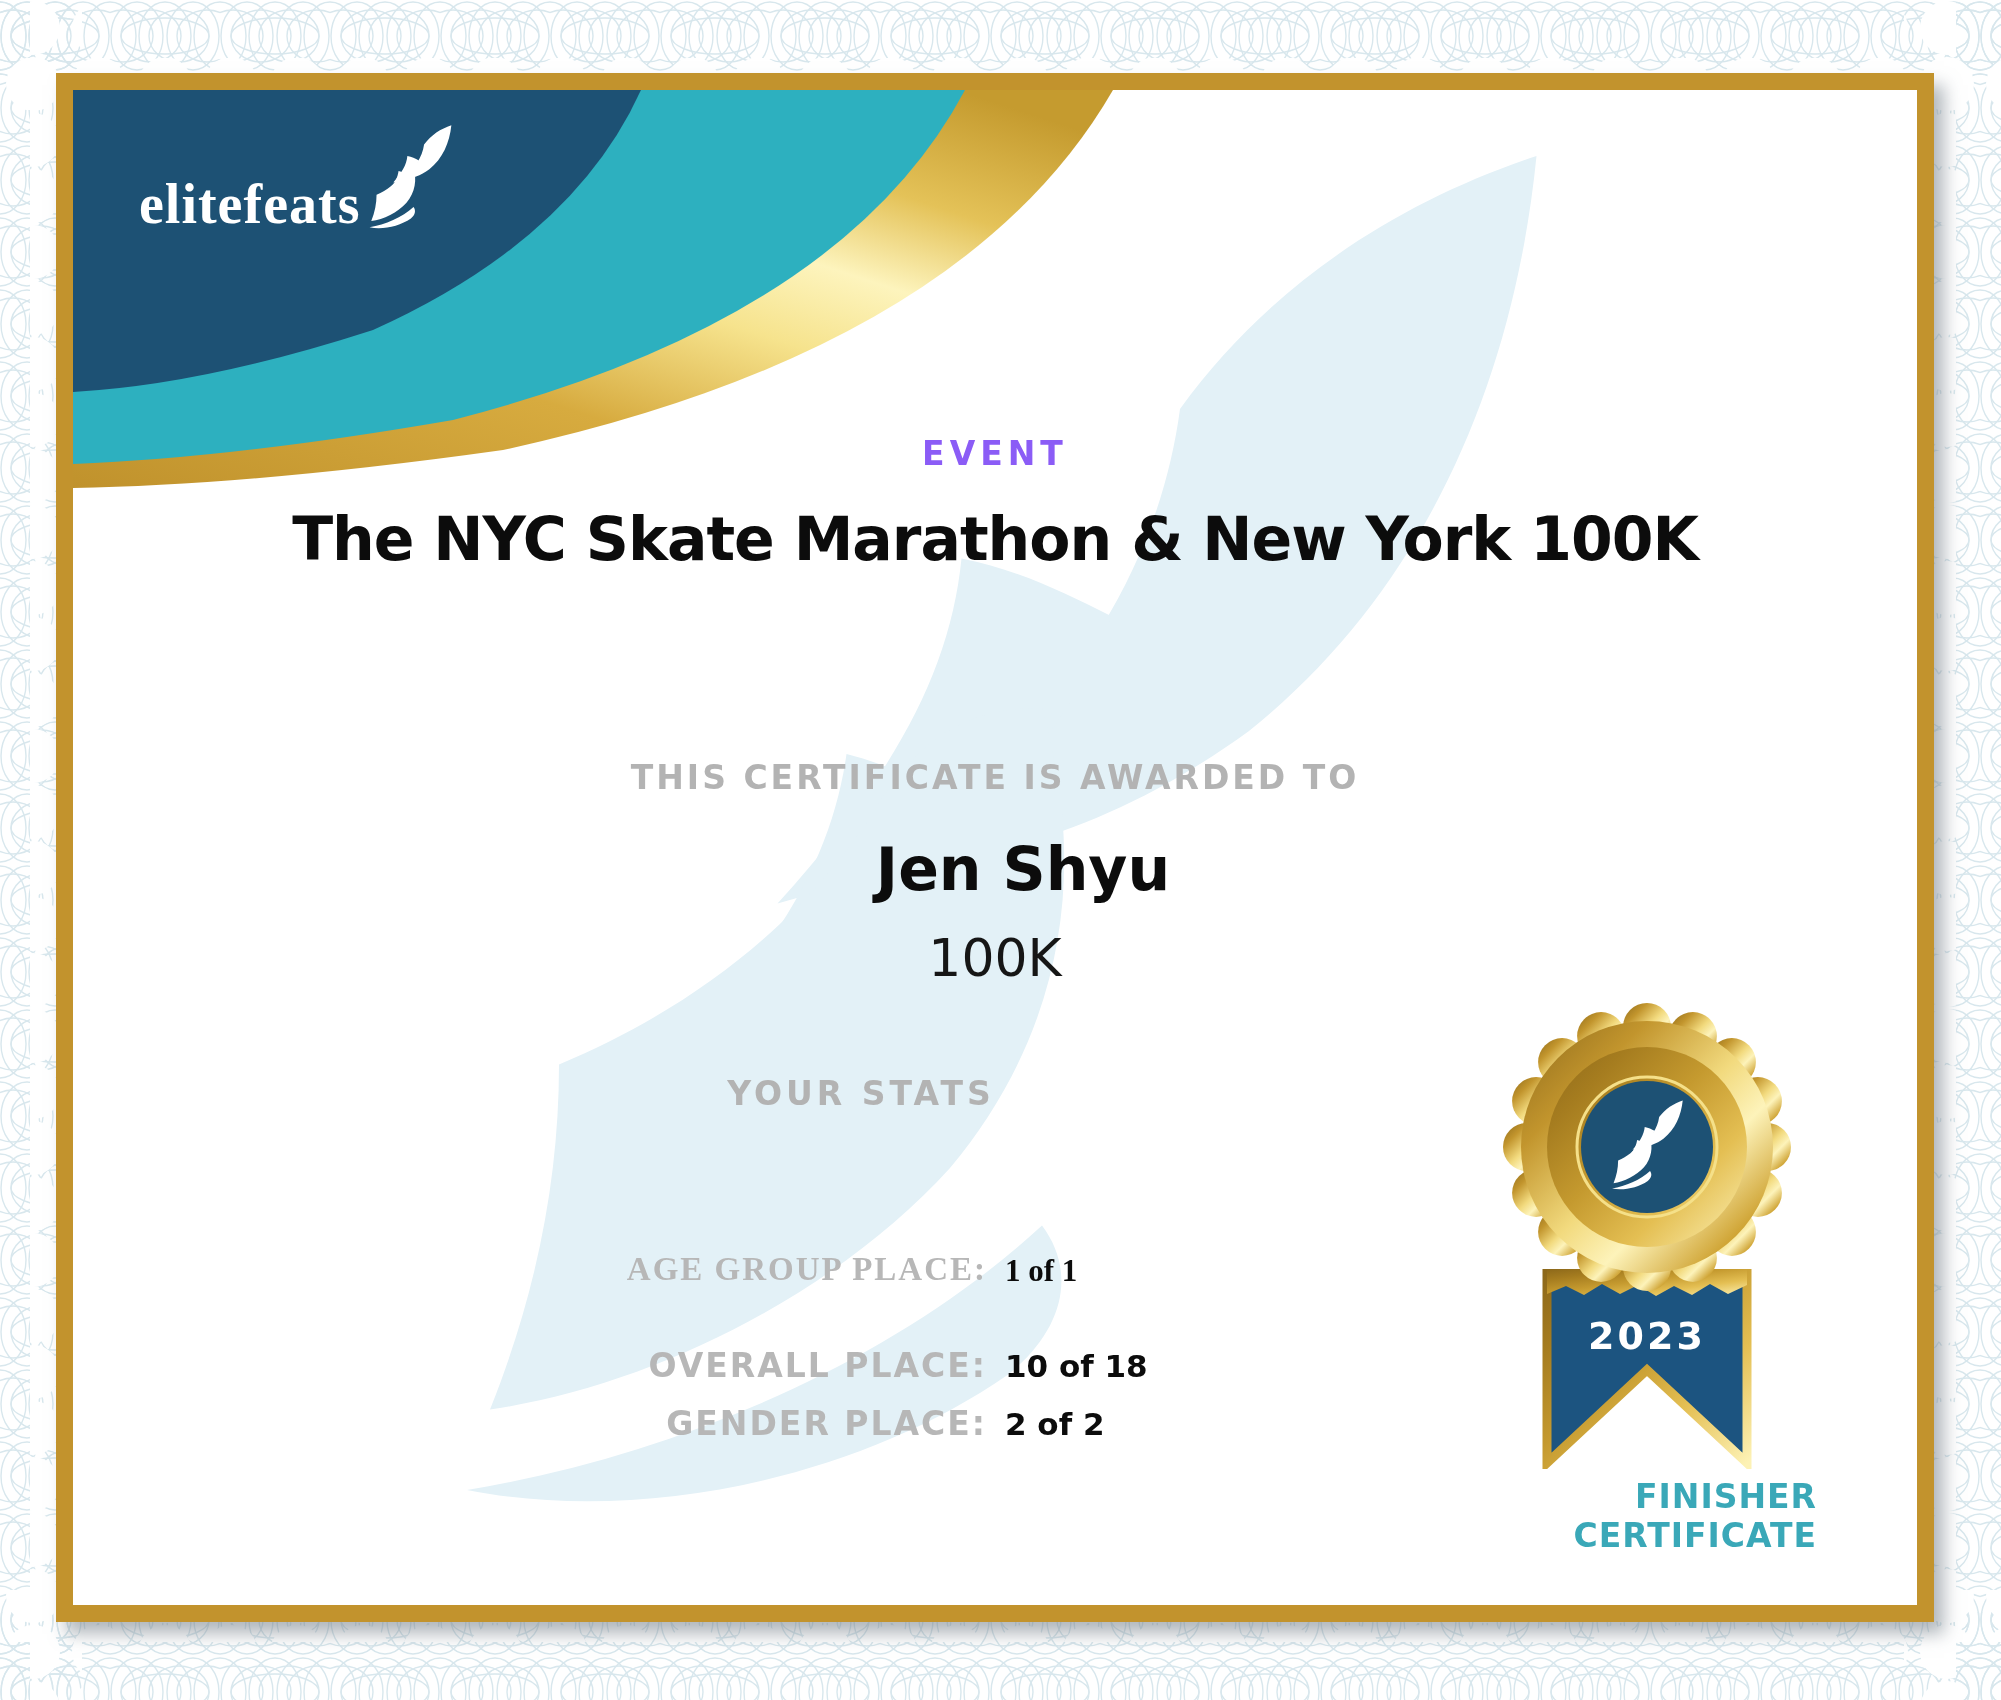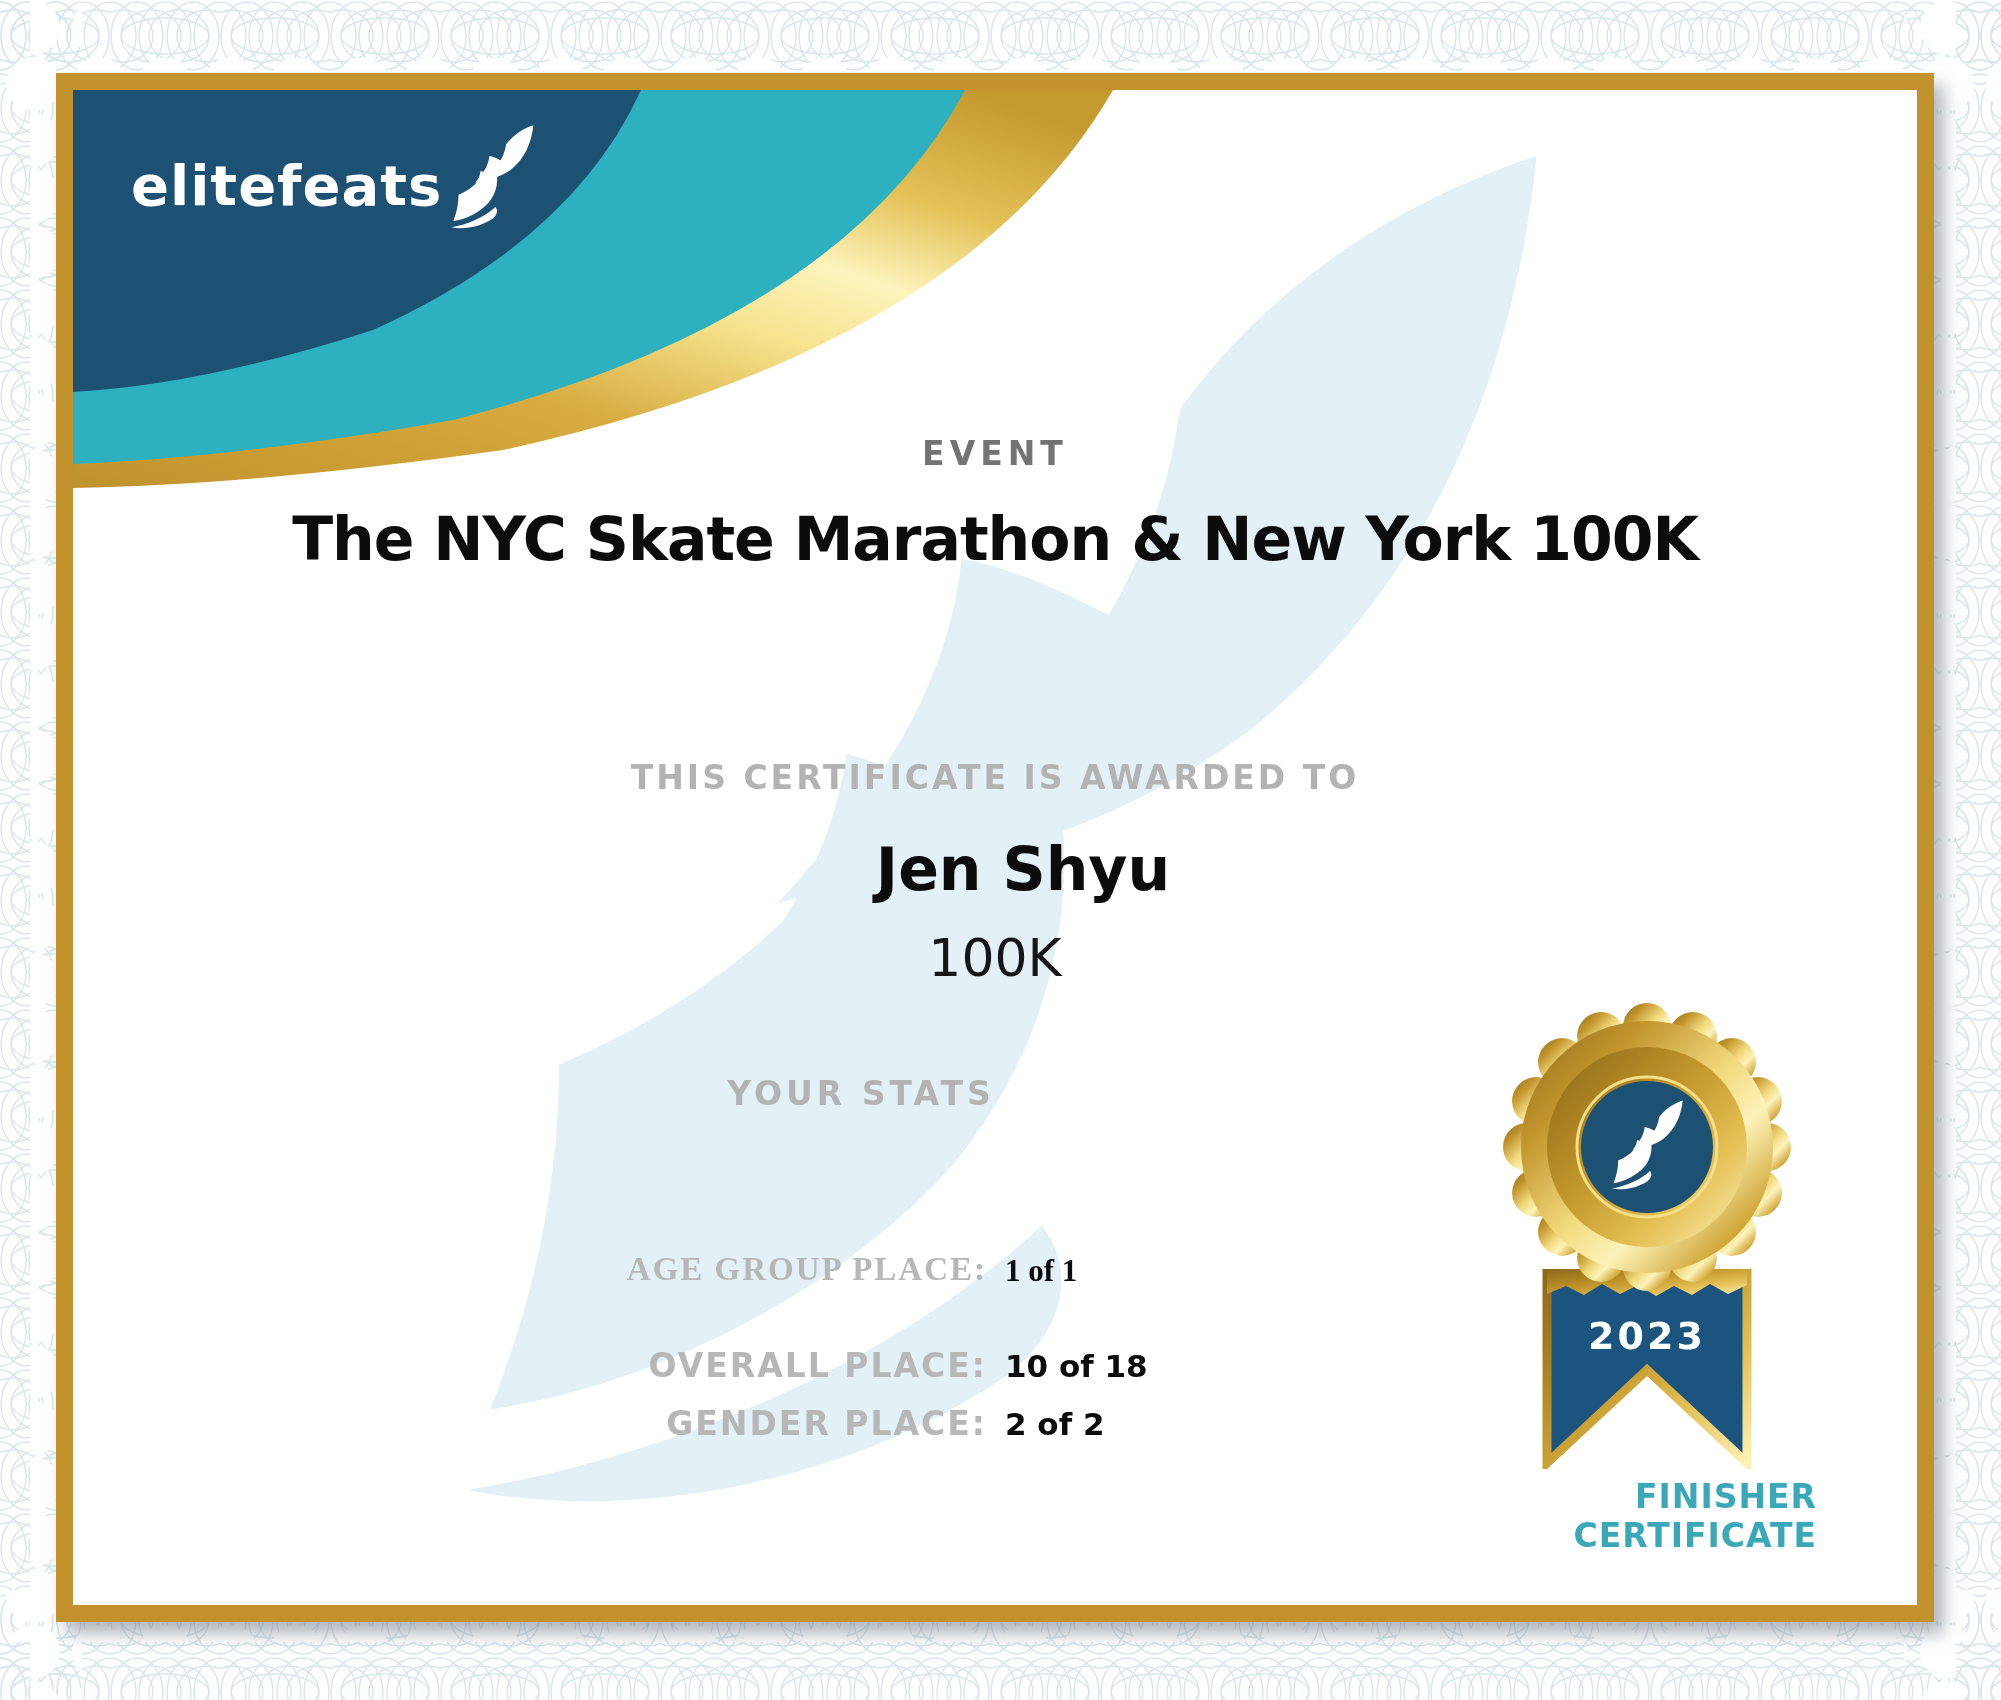--- a/index.html
+++ b/index.html
@@ -6,25 +6,25 @@
   .canvas{position:relative;width:2001px;height:1700px;background:#ffffff;overflow:hidden;
           font-family:"DejaVu Sans","Liberation Sans",sans-serif;}
   .border-svg{position:absolute;left:0;top:0;z-index:0;}
   .frame{position:absolute;left:56px;top:73px;width:1878px;height:1549px;box-sizing:border-box;
          border:17px solid #c2932d;z-index:3;
          box-shadow:10px 12px 16px rgba(115,125,135,.55);}
   .inner{position:absolute;left:73px;top:90px;width:1844px;height:1515px;background:#ffffff;
          overflow:hidden;z-index:2;}
   .watermark{position:absolute;left:348px;top:36px;}
   .swoosh{position:absolute;left:0;top:0;}
-  .logo{position:absolute;left:58px;top:50px;display:flex;align-items:center;z-index:5;}
+  .logo{position:absolute;left:66px;top:50px;display:flex;align-items:flex-end;z-index:5;font-family:Liberation Serif, serif;}
   .logo-text{color:#ffffff;font-size:56px;font-weight:700;letter-spacing:1px;line-height:1;}
   .logo-icon{margin-left:6px;margin-top:-16px;}
   .txt{position:absolute;left:0;width:1844px;text-align:center;}
-  .event-label{top:344px;font-size:33px;font-weight:700;letter-spacing:5px;color:#737373;}
+  .event-label{top:344px;font-size:33px;font-weight:700;letter-spacing:5px;color:#8b5cf6;}
   .event-title{top:414px;font-size:60px;font-weight:700;letter-spacing:-1px;color:#0c0c0c;}
   .awarded-label{top:668px;font-size:33px;font-weight:700;letter-spacing:3px;color:#b3b3b3;}
   .recipient{top:744px;font-size:60px;font-weight:700;color:#0c0c0c;margin-left:28px;}
   .division{top:838px;font-size:52px;font-weight:400;color:#161616;}
   .stats-heading{position:absolute;left:0;top:984px;width:1576px;text-align:center;
                  font-size:33px;font-weight:700;letter-spacing:4px;color:#b3b3b3;}
   .stat-row{position:absolute;left:0;width:1844px;height:44px;}
   .stat-row .lbl{position:absolute;left:0;top:0;width:914px;text-align:right;
                  font-size:33px;font-weight:600;letter-spacing:2px;color:#b7b7b7;}
   .stat-row .val{position:absolute;left:932px;top:2px;font-size:31px;font-weight:700;color:#0c0c0c;}

